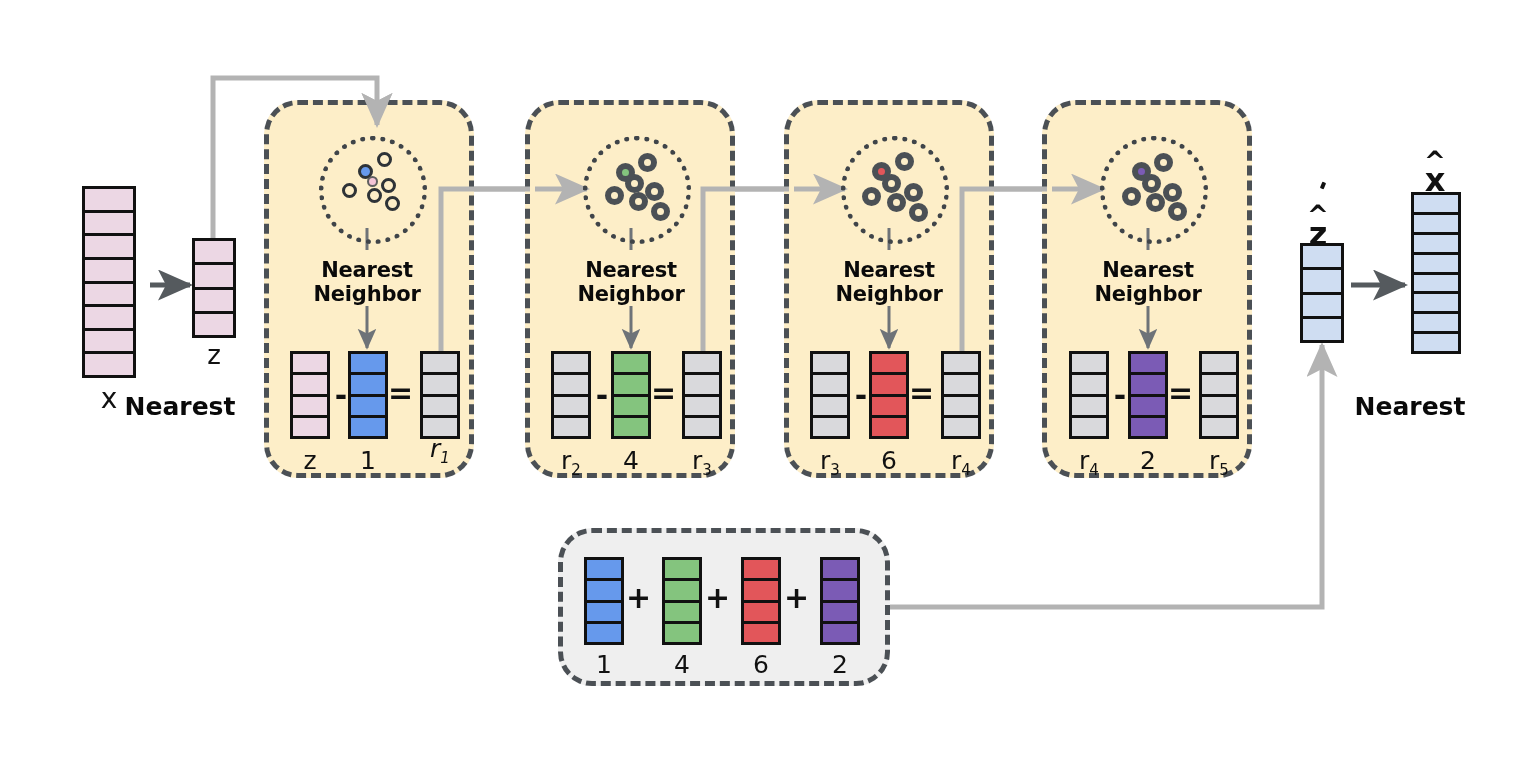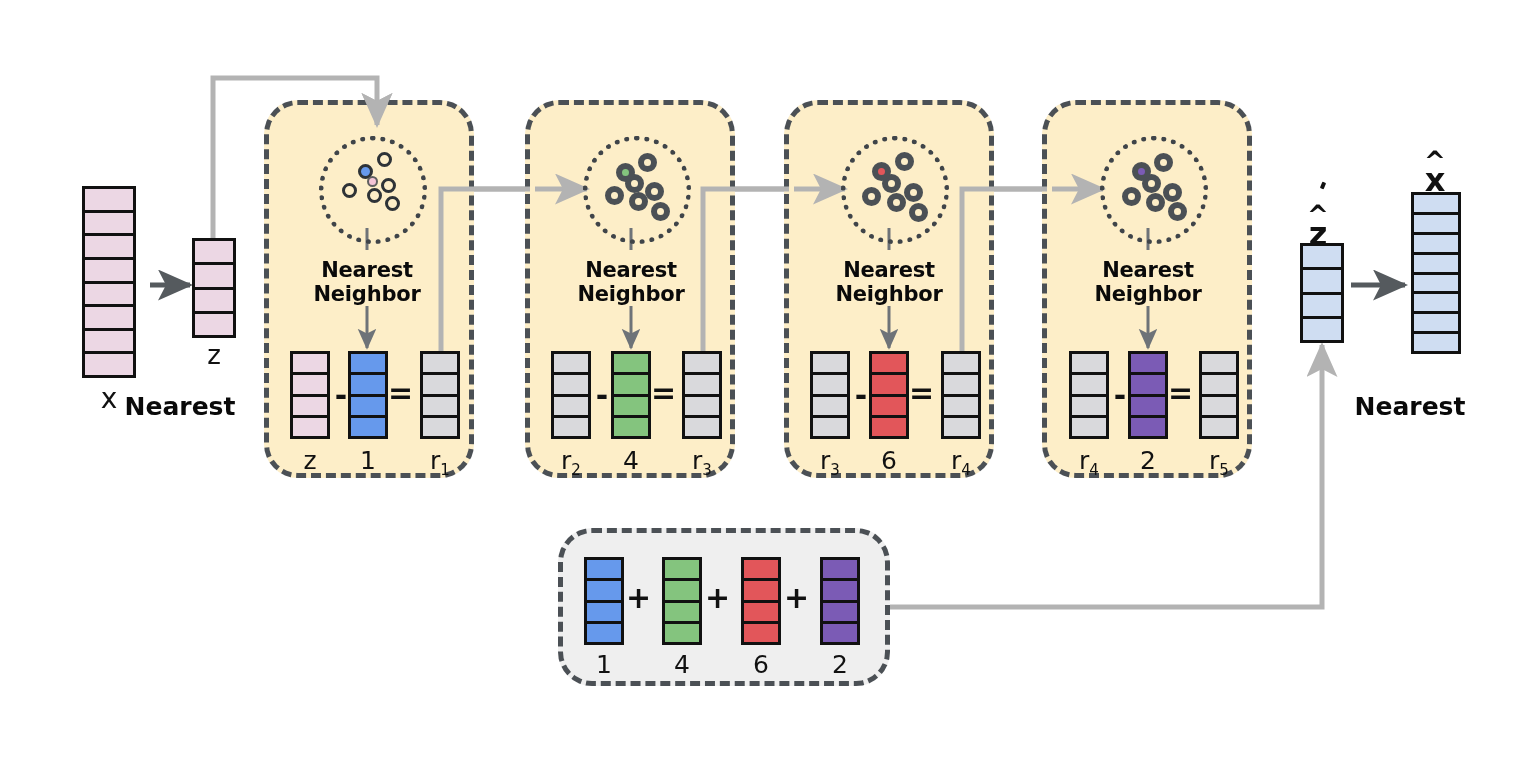--- a/index.html
+++ b/index.html
@@ -191,21 +191,21 @@
       <div class="cell" style="flex: 1 1 0px; background: rgb(217, 217, 220);"></div>
       <div class="cell" style="flex: 1 1 0px; background: rgb(217, 217, 220);"></div>
       <div class="cell" style="flex: 1 1 0px; background: rgb(217, 217, 220);"></div>
       <div class="cell" style="flex: 1 1 0px; background: rgb(217, 217, 220);"></div>
     </div>
 
   <div class="blocklabel" style="left:290px;top:446px;width:40px;">
     <span>z</span><sub></sub>
   </div>
   <div class="blocklabel" style="left:348px;top:446px;width:40px;">1</div>
-  <div class="blocklabel" style="left:418px;top:446px;width:44px;">
+  <div class="blocklabel" style="left:418px;top:434px;width:44px;font-style:italic;">
     <span>r</span><sub>1</sub>
   </div>
 
   <div class="cloud" style="left:583px;top:136px;">
     <div class="dotring" style="left:0;top:0;width:98px;height:98px;border:5px dotted #3f4449;"></div>
     <div class="cb-ring" style="left:55px;top:17px;width:19px;height:19px;border:6px solid #4b5055;background:#fdeec8;"></div>
     <div class="cb-ring" style="left:22px;top:50px;width:19px;height:19px;border:6px solid #4b5055;background:#fdeec8;"></div>
     <div class="cb-ring" style="left:46px;top:56px;width:19px;height:19px;border:6px solid #4b5055;background:#fdeec8;"></div>
     <div class="cb-ring" style="left:62px;top:46px;width:19px;height:19px;border:6px solid #4b5055;background:#fdeec8;"></div>
     <div class="cb-ring" style="left:68px;top:66px;width:19px;height:19px;border:6px solid #4b5055;background:#fdeec8;"></div>

